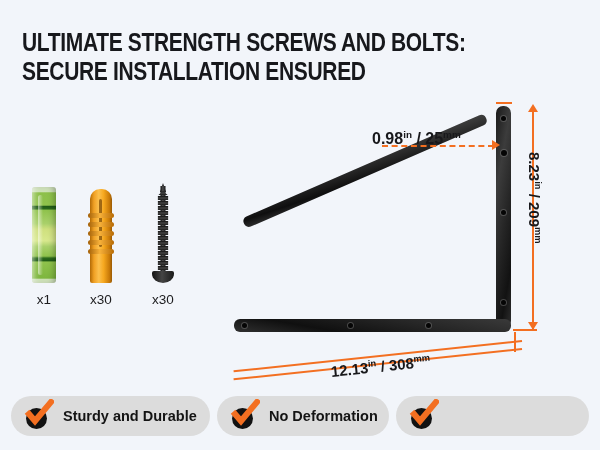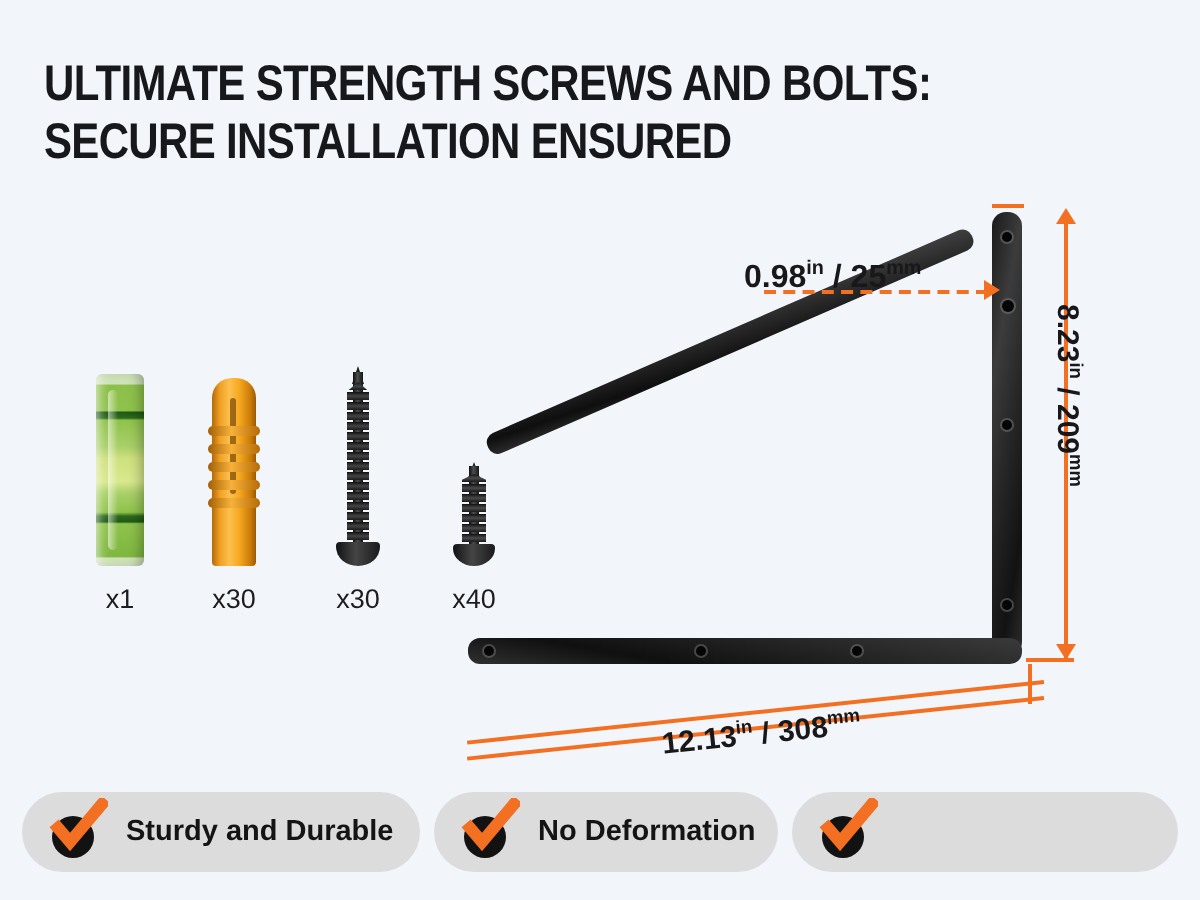--- a/index.html
+++ b/index.html
@@ -21,21 +21,21 @@
     line-height:29px;
     letter-spacing:-0.4px;
     color:#17181c;
     transform:scaleX(0.84);
     transform-origin:left top;
     white-space:nowrap;
   }
   .title-line { display:block; }
 
   
-  .parts { position:absolute; left:32px; top:160px; width:220px; height:145px; }
+  .parts { position:absolute; left:16px; top:160px; width:220px; height:145px; }
   .part { position:absolute; bottom:0; width:56px; text-align:center; }
   .part-art { position:relative; width:56px; height:118px; }
   .part-count {
     position:absolute; bottom:-2px; left:0; width:56px;
     font-size:13.5px; color:#1d1d1f; font-family:"Liberation Sans", sans-serif;
     text-align:center;
   }
   #part0 { left:0px; }
   #part1 { left:57px; }
   #part2 { left:119px; }
@@ -212,34 +212,20 @@
                background:linear-gradient(to right,#0d0d0d,#4d4d4d 45%,#151515);"></div>
           <div class="screw-thread" style="top:8px;width:11px;height:80px;
                background:repeating-linear-gradient(to bottom, #101010 0px,#454545 2px,#1b1b1b 4px, transparent 4px, transparent 5px);
                clip-path:polygon(50% 0%,100% 6%,100% 100%,0% 100%,0% 6%);"></div>
           <div class="screw-head" style="width:22px;height:12px;"></div>
         </div>
       </div>
       <div class="part-count">x30</div>
     </div>
 
-    <div class="part" id="part3">
-      <div class="part-art">
-        <div class="screw" style="width:26px;height:52px;">
-          <div class="screw-tip" style="top:0;border-bottom:8px solid #1d1d1d;"></div>
-          <div class="screw-shaft" style="width:5px;height:40px;bottom:10px;
-               background:linear-gradient(to right,#0d0d0d,#4d4d4d 45%,#151515);"></div>
-          <div class="screw-thread" style="top:6px;width:12px;height:36px;
-               background:repeating-linear-gradient(to bottom, #101010 0px,#4a4a4a 2px,#1b1b1b 4px, transparent 4px, transparent 5px);
-               clip-path:polygon(50% 0%,100% 8%,100% 100%,0% 100%,0% 8%);"></div>
-          <div class="screw-head" style="width:21px;height:11px;"></div>
-        </div>
-      </div>
-      <div class="part-count">x40</div>
-    </div>
   </div>
 
   <div class="bracket">
 
     <div class="arm arm-v"></div>
     <div class="hole" style="left:273px; top:16px;  width:5px; height:5px;"></div>
     <div class="hole" style="left:273px; top:50px;  width:6px; height:6px;"></div>
     <div class="hole" style="left:273px; top:110px; width:5px; height:5px;"></div>
     <div class="hole" style="left:273px; top:200px; width:5px; height:5px;"></div>
 

